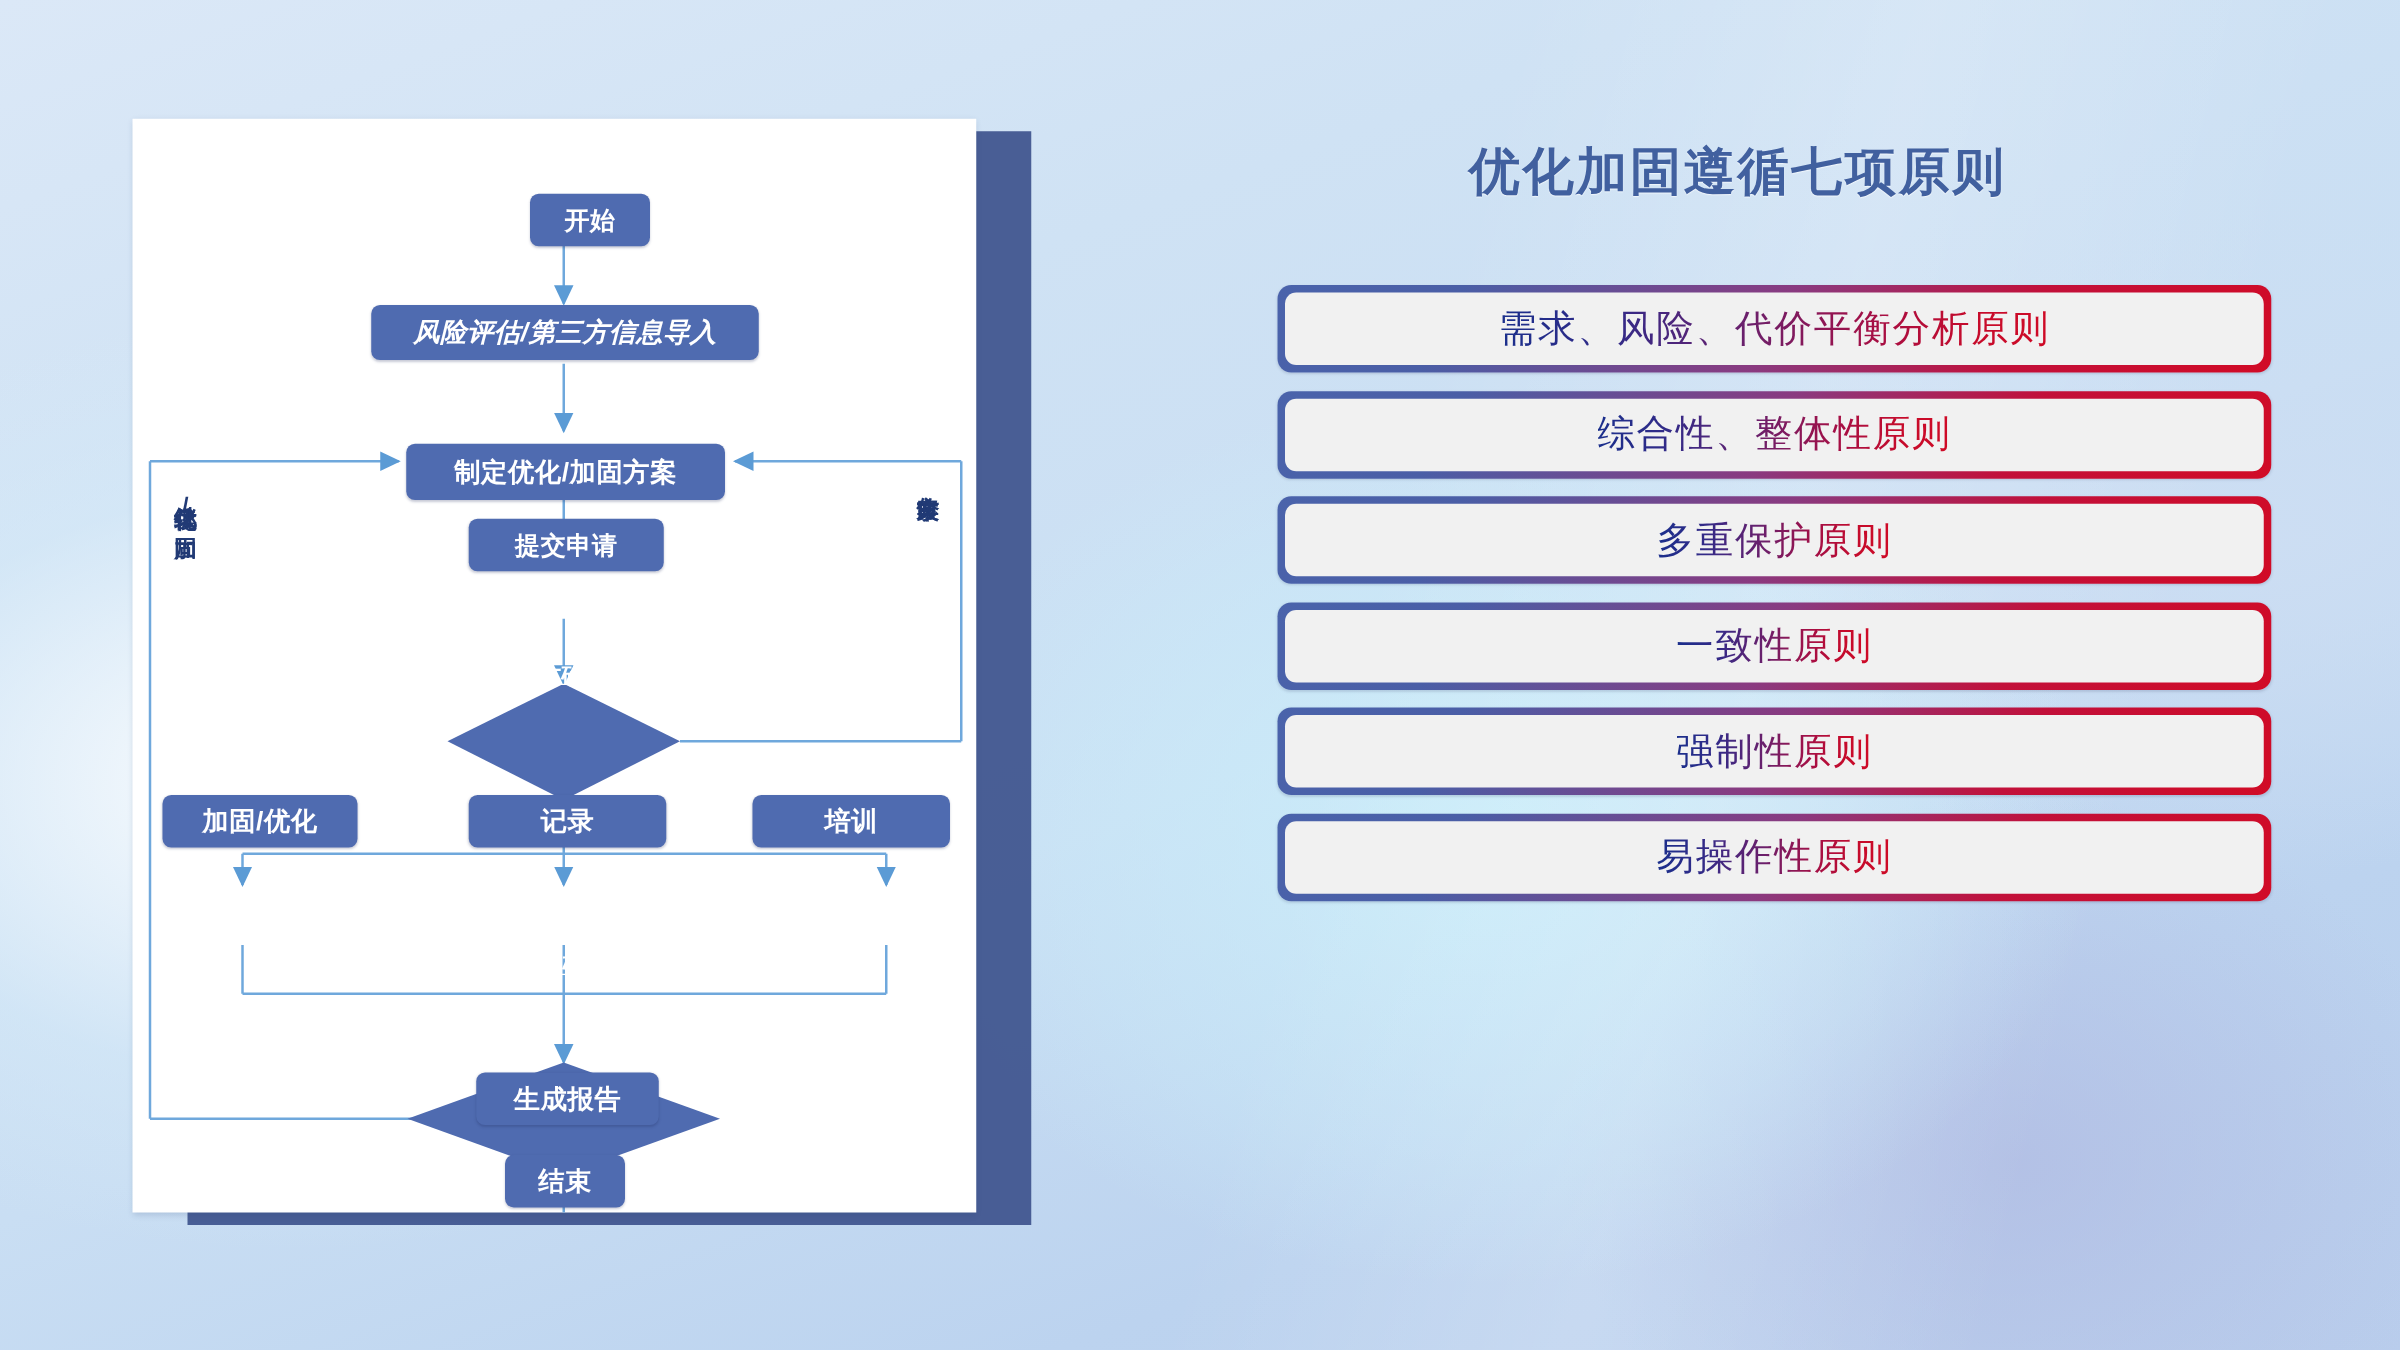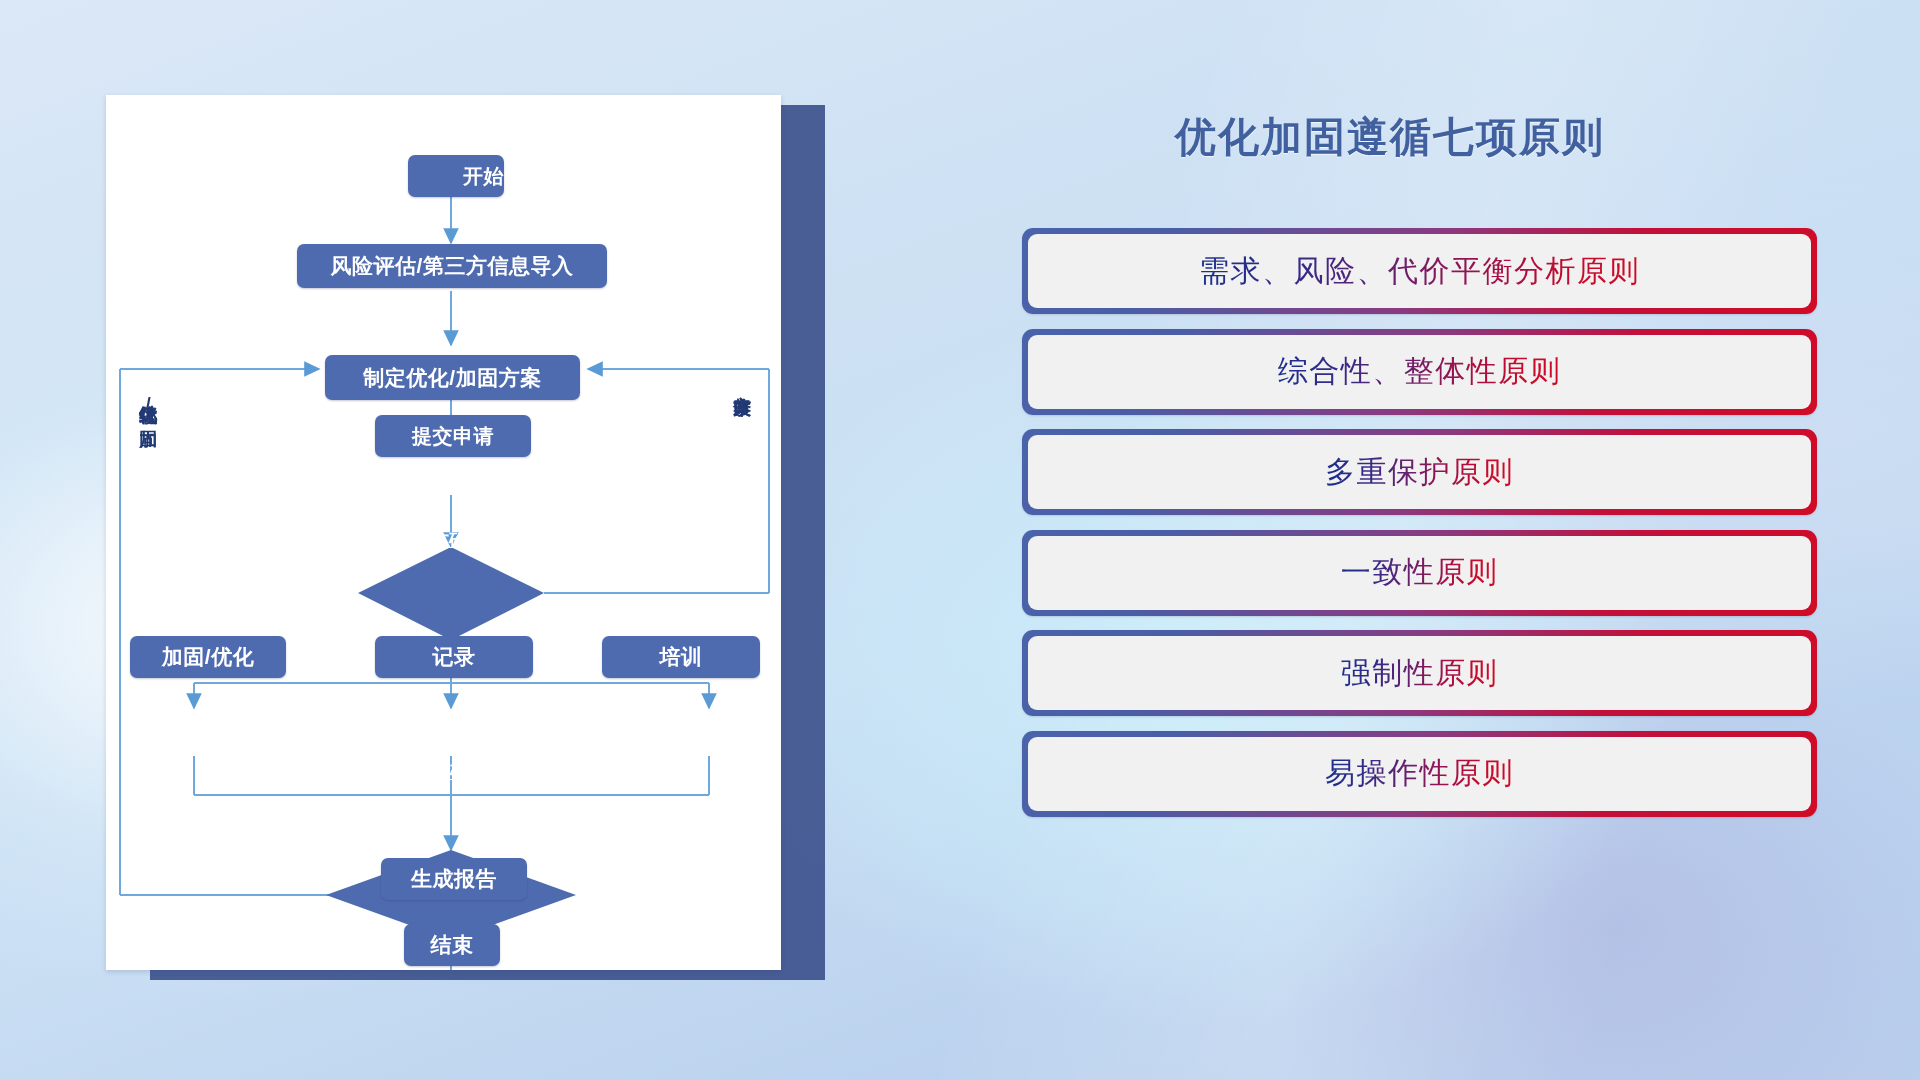--- a/index.html
+++ b/index.html
@@ -72,21 +72,21 @@
     font-size:41px; font-weight:bold;
     color:#41609f;
     letter-spacing:2px;
     text-shadow:0 1px 1px rgba(255,255,255,.7);
   }
   #principles{
     position:absolute; left:1022px; top:228px; width:795px;
   }
   .principle{
     position:relative;
-    height:86px;
+    height:70px;
     margin-bottom:14.5px;
     border-radius:11px;
     padding:6px;
     background:linear-gradient(118deg,#4a63ab 0%,#4a5ea6 18%,#8a3a80 50%,#c2103a 74%,#d10b26 100%);
     box-shadow:0 1px 2px rgba(60,70,110,.18);
   }
   .principle-inner{
     width:100%; height:100%;
     border-radius:9px;
     background:#f1f1f1;
@@ -149,25 +149,25 @@
 
     <line x1="438" y1="498" x2="663" y2="498"></line>
     <line x1="663" y1="498" x2="663" y2="274"></line>
     <line x1="663" y1="274" x2="482" y2="274" marker-end="url(#ar)"></line>
   </g>
 
   <polygon points="345,452 438,498 345,545 252,498" fill="#4f6bb0"></polygon>
   <polygon points="345,755 470,800 345,845 220,800" fill="#4f6bb0"></polygon>
 </svg>
 
-<div class="node" style="left:408px;top:155px;width:96px;height:42px;font-size:20px;justify-content:flex-end;">
+<div class="node" style="left:424px;top:155px;width:96px;height:42px;font-size:20px;">
   <span>开始</span>
 </div>
 
-<div class="node" style="left:297px;top:244px;width:310px;height:44px;font-size:21px;">
+<div class="node" style="left:297px;top:244px;width:310px;height:44px;font-size:21px;font-style:italic;">
   <span>风险评估/第三方信息导入</span>
 </div>
 
 <div class="node" style="left:325px;top:324px;width:255px;height:45px;font-size:21px;margin-top:31px;">
   <span>制定优化/加固方案</span>
 </div>
 
 <div class="node" style="left:375px;top:415px;width:156px;height:42px;font-size:20px;align-items:center;">
   <span>提交申请</span>
 </div>

